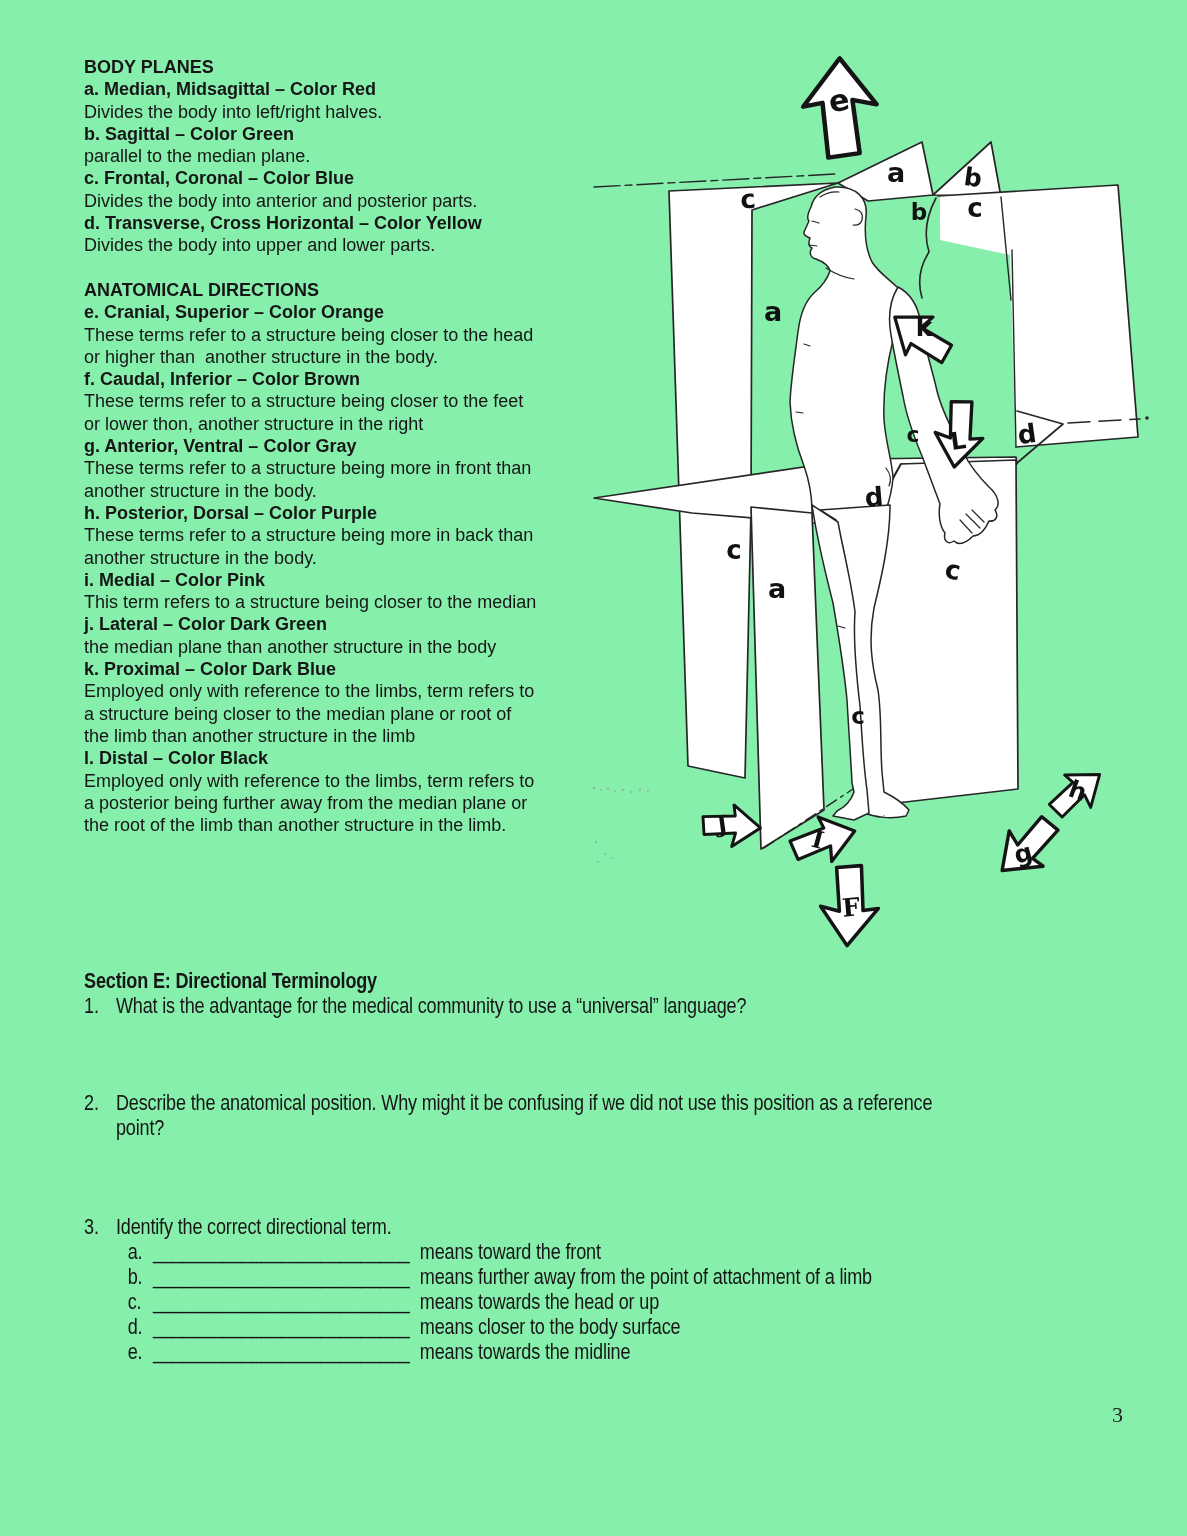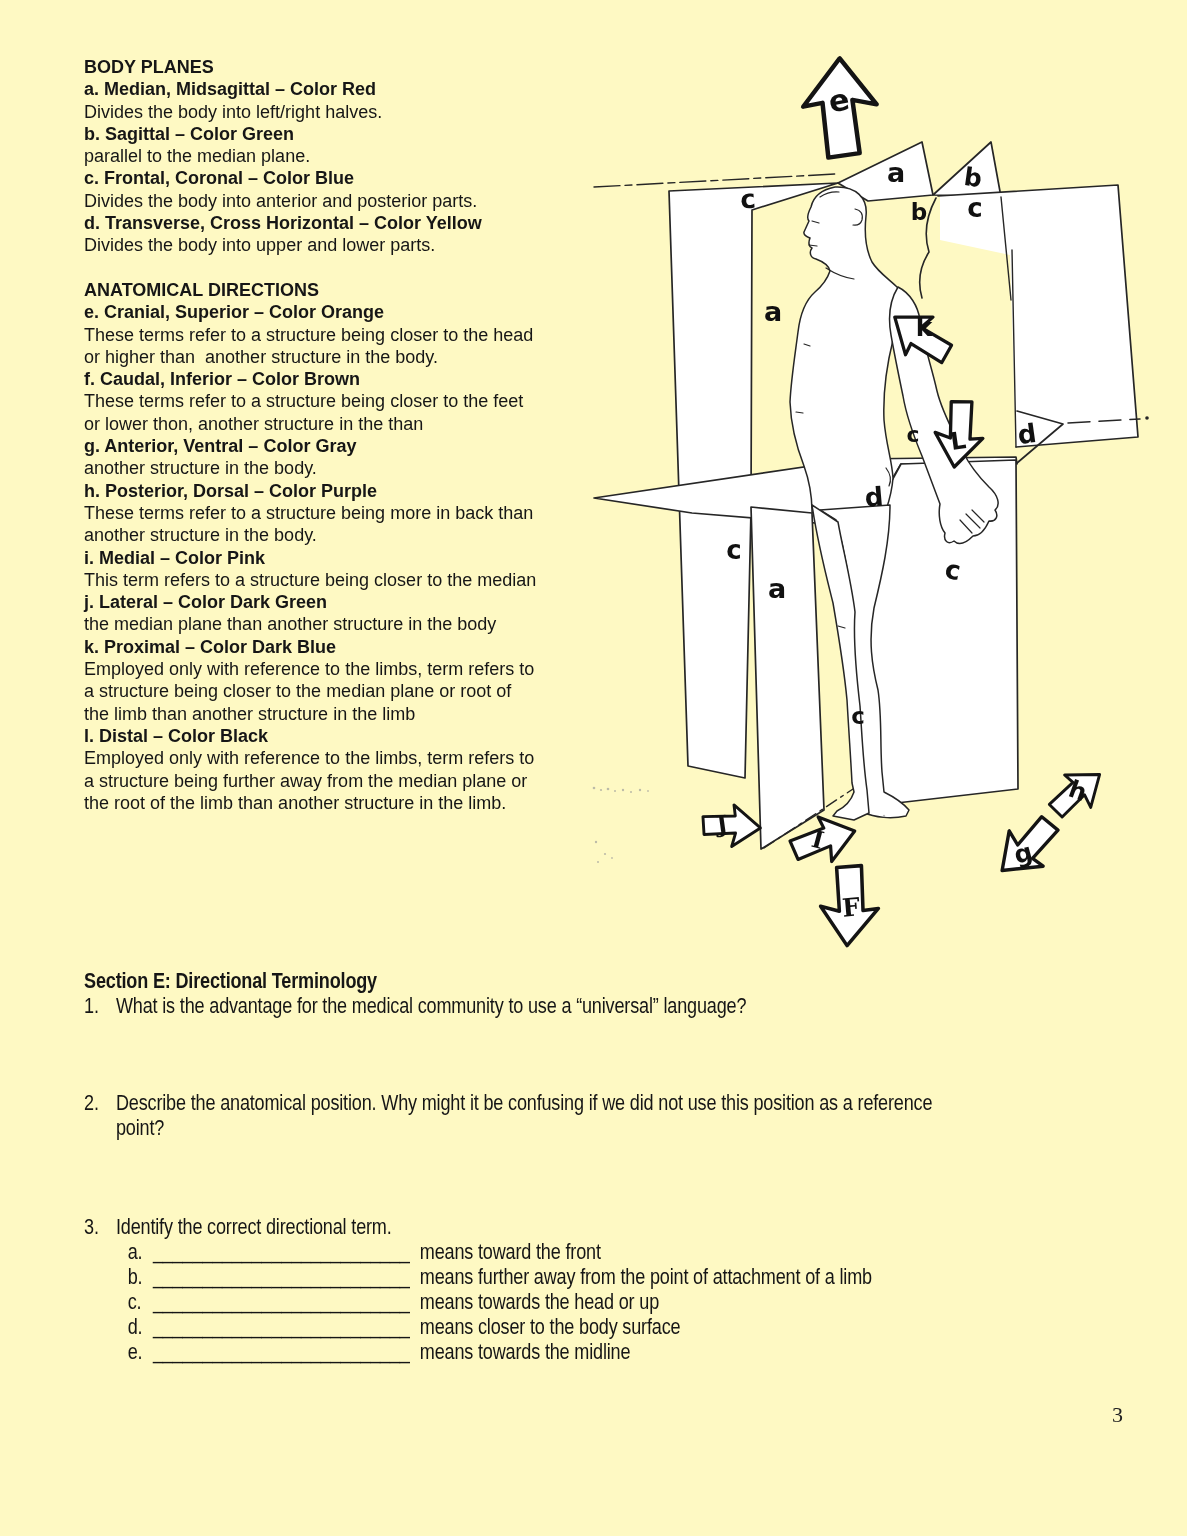--- a/index.html
+++ b/index.html
@@ -1,16 +1,16 @@
 <!DOCTYPE html>
 <html><head>
 <meta charset="utf-8">
 <style>
   html,body{margin:0;padding:0;background:#888;}
-  .page{position:relative;width:1187px;height:1536px;background:#fef9c3;overflow:hidden;
+  .page{position:relative;width:1187px;height:1536px;background:#86efac;overflow:hidden;
         font-family:"Liberation Sans",sans-serif;color:#161616;}
   .col{position:absolute;left:84px;top:56px;width:520px;font-size:18px;line-height:22.3px;}
   .ln{white-space:nowrap;}
   .b{font-weight:700;}
   .gap{height:22.3px;}
   .svgwrap{position:absolute;left:0;top:0;width:1187px;height:1536px;pointer-events:none;}
   .secE{position:absolute;left:84px;top:969px;width:1260px;font-size:21.5px;line-height:25px;
         transform:scaleX(0.84);transform-origin:0 0;letter-spacing:-0.2px;}
   .secE .head{font-weight:700;}
   .qrow{display:flex;}
@@ -40,37 +40,38 @@
     <div class="ln">Divides the body into anterior and posterior parts.</div>
     <div class="ln b">d. Transverse, Cross Horizontal – Color Yellow</div>
     <div class="ln">Divides the body into upper and lower parts.</div>
     <div class="gap"></div>
     <div class="ln b">ANATOMICAL DIRECTIONS</div>
     <div class="ln b">e. Cranial, Superior – Color Orange</div>
     <div class="ln">These terms refer to a structure being closer to the head</div>
     <div class="ln">or higher than&nbsp;&nbsp;another structure in the body.</div>
     <div class="ln b">f. Caudal, Inferior – Color Brown</div>
     <div class="ln">These terms refer to a structure being closer to the feet</div>
-    <div class="ln">or lower thon, another structure in the than</div>
+    <div class="ln">or lower thon, another structure in the right</div>
     <div class="ln b">g. Anterior, Ventral – Color Gray</div>
+    <div class="ln">These terms refer to a structure being more in front than</div>
     <div class="ln">another structure in the body.</div>
     <div class="ln b">h. Posterior, Dorsal – Color Purple</div>
     <div class="ln">These terms refer to a structure being more in back than</div>
     <div class="ln">another structure in the body.</div>
     <div class="ln b">i. Medial – Color Pink</div>
     <div class="ln">This term refers to a structure being closer to the median</div>
     <div class="ln b">j. Lateral – Color Dark Green</div>
     <div class="ln">the median plane than another structure in the body</div>
     <div class="ln b">k. Proximal – Color Dark Blue</div>
     <div class="ln">Employed only with reference to the limbs, term refers to</div>
     <div class="ln">a structure being closer to the median plane or root of</div>
     <div class="ln">the limb than another structure in the limb</div>
     <div class="ln b">l. Distal – Color Black</div>
     <div class="ln">Employed only with reference to the limbs, term refers to</div>
-    <div class="ln">a structure being further away from the median plane or</div>
+    <div class="ln">a posterior being further away from the median plane or</div>
     <div class="ln">the root of the limb than another structure in the limb.</div>
   </div>
 
   <div class="svgwrap">
   <svg viewBox="0 0 1187 1536" width="1187" height="1536" xmlns="http://www.w3.org/2000/svg">
     <g fill="none" stroke="#262626" stroke-width="1.7" stroke-linejoin="round" stroke-linecap="round">
 
       <path d="M594,187 L836,174" stroke-dasharray="26 5 7 5" stroke-width="1.4"></path>
 
       <path fill="#fff" d="M838,183 L922,142 L933,195 L868,201 Z"></path>

